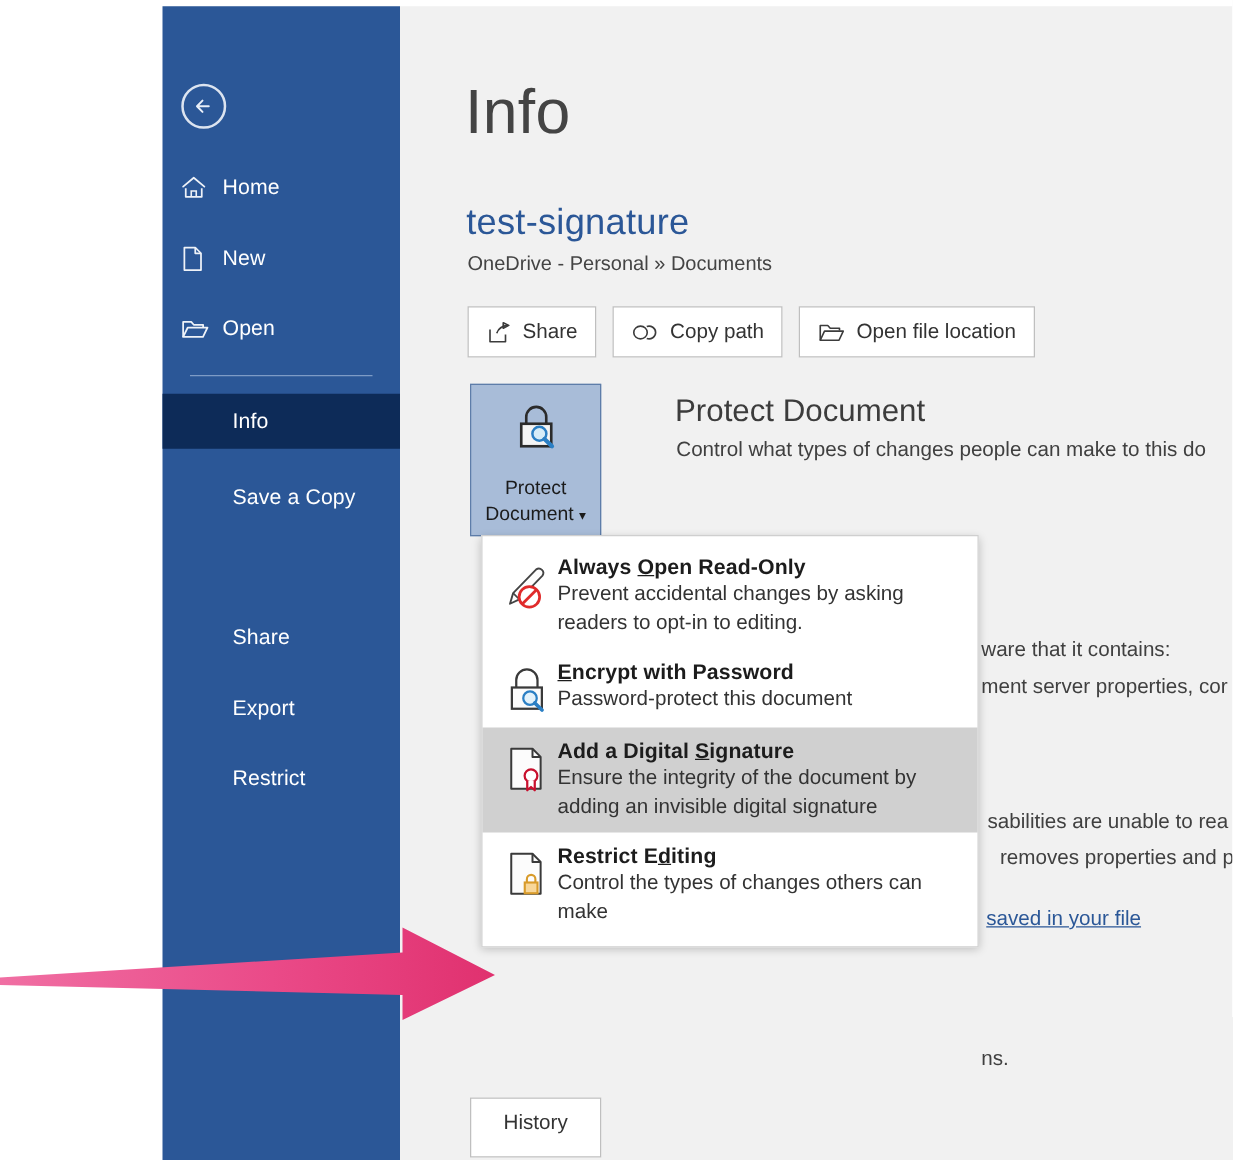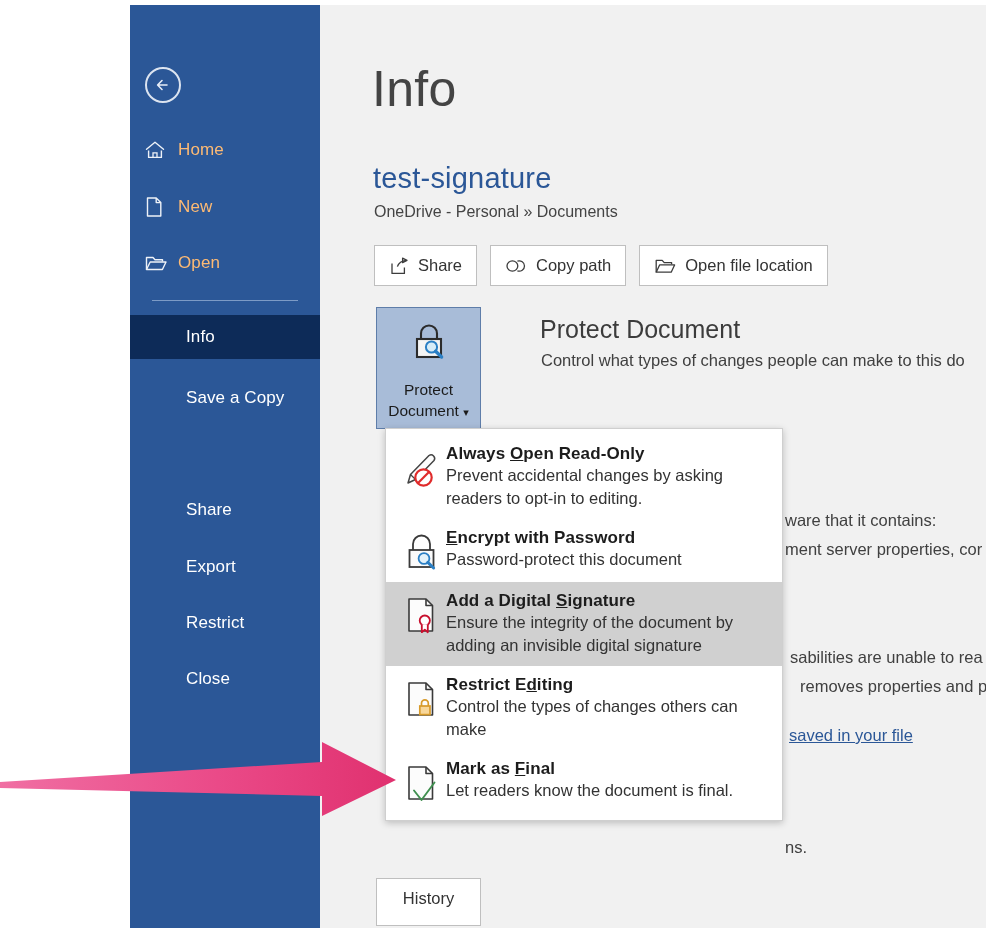--- a/index.html
+++ b/index.html
@@ -39,21 +39,21 @@
     position: absolute;
     left: 0; width: 190px; height: 36px;
     display: flex; align-items: center;
     cursor: pointer;
   }
   .nav-top-item .nav-ico {
     width: 34px; margin-left: 14px;
     display: flex; align-items: center; justify-content: flex-start;
   }
   .nav-top-item .nav-lbl {
-    color: #fdba74;
+    color: #ffffff;
     font-size: 17px;
     letter-spacing: .1px;
   }
 
   .nav-sep {
     position: absolute;
     left: 22px; top: 295px;
     width: 146px; height: 1px;
     background: #7d9bc6;
   }
@@ -288,23 +288,20 @@
     </div>
     <div class="nav-item" style="top:483px">
       <span class="nav-lbl">Share</span>
     </div>
     <div class="nav-item" style="top:540px">
       <span class="nav-lbl">Export</span>
     </div>
     <div class="nav-item" style="top:596px">
       <span class="nav-lbl">Restrict</span>
     </div>
-    <div class="nav-item" style="top:652px">
-      <span class="nav-lbl">Close</span>
-    </div>
   </div>
 
   <div id="main">
 
     <div id="page-title">Info</div>
     <div id="doc-name">test-signature</div>
     <div id="breadcrumb">OneDrive - Personal » Documents</div>
 
     <div id="action-row">
 
@@ -434,35 +431,20 @@
         </svg>
       </span>
       <span class="mi-text">
         <span class="mi-title">
           <span>Restrict E</span><u>d</u><span>iting</span>
         </span>
         <span class="mi-sub" style="display:block">Control the types of changes others can make</span>
       </span>
     </div>
 
-    <div class="menu-item">
-      <span class="mi-icon">
-        <svg width="40" height="42" viewBox="0 0 40 42" aria-hidden="true">
-          <path d="M7 5 H24 L30.5 11.5 V37 H7 Z" fill="#fcfcfc" stroke="#3a3a3a" stroke-width="1.6" stroke-linejoin="round"></path>
-          <path d="M24 5 V11.5 H30.5" fill="none" stroke="#3a3a3a" stroke-width="1.6" stroke-linejoin="round"></path>
-          <path d="M12 28.5 L19.5 38 L32.5 20.5" fill="none" stroke="#3f8f4f" stroke-width="1.9" stroke-linecap="round" stroke-linejoin="round"></path>
-        </svg>
-      </span>
-      <span class="mi-text">
-        <span class="mi-title">
-          <span>Mark as </span><u>F</u><span>inal</span>
-        </span>
-        <span class="mi-sub" style="display:block">Let readers know the document is final.</span>
-      </span>
-    </div>
   </div>
 
   <div id="arrow">
     <svg width="400" height="86" viewBox="0 0 400 86" aria-hidden="true">
       <defs>
         <linearGradient id="arrGrad" x1="0" y1="0" x2="1" y2="0">
           <stop offset="0" stop-color="#f06fa3"></stop>
           <stop offset="0.55" stop-color="#ea4a88"></stop>
           <stop offset="1" stop-color="#e0316f"></stop>
         </linearGradient>

